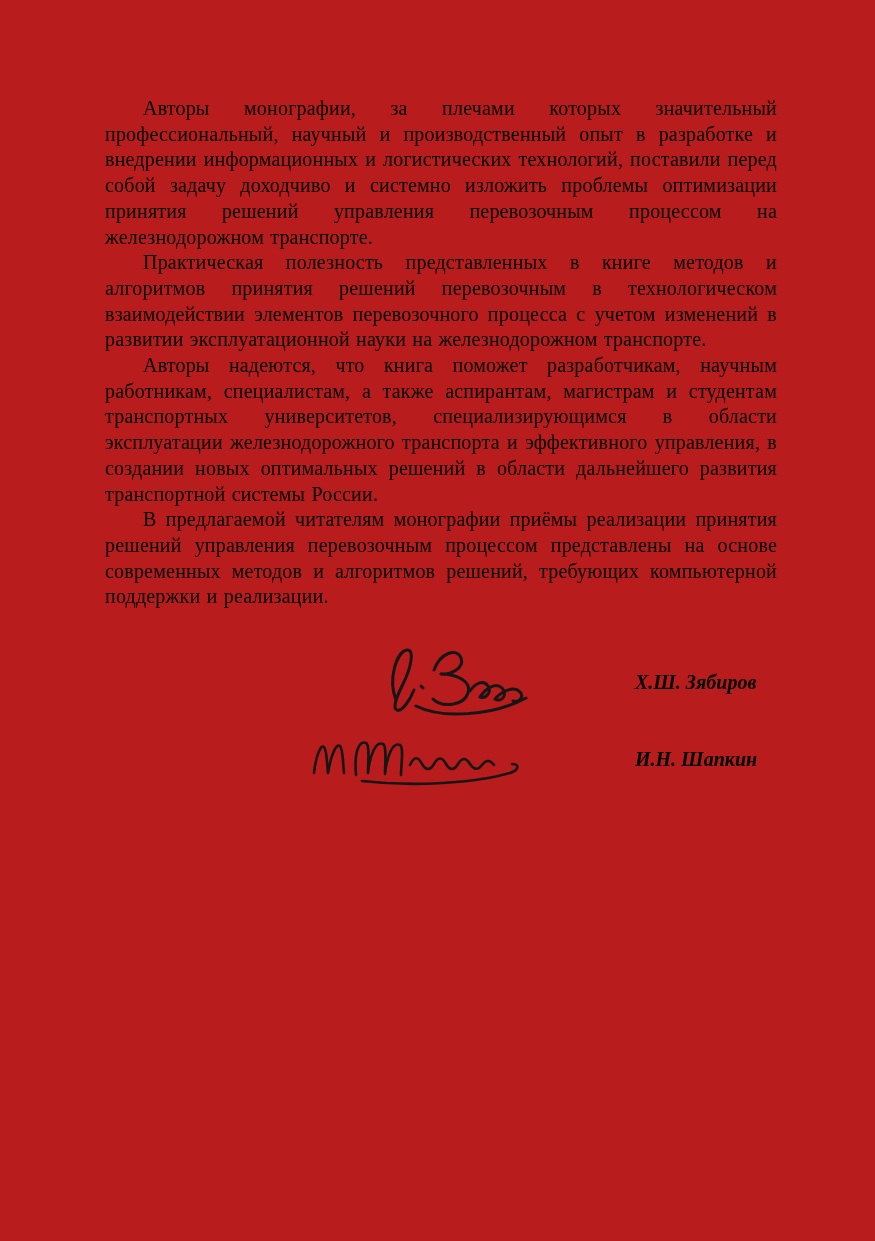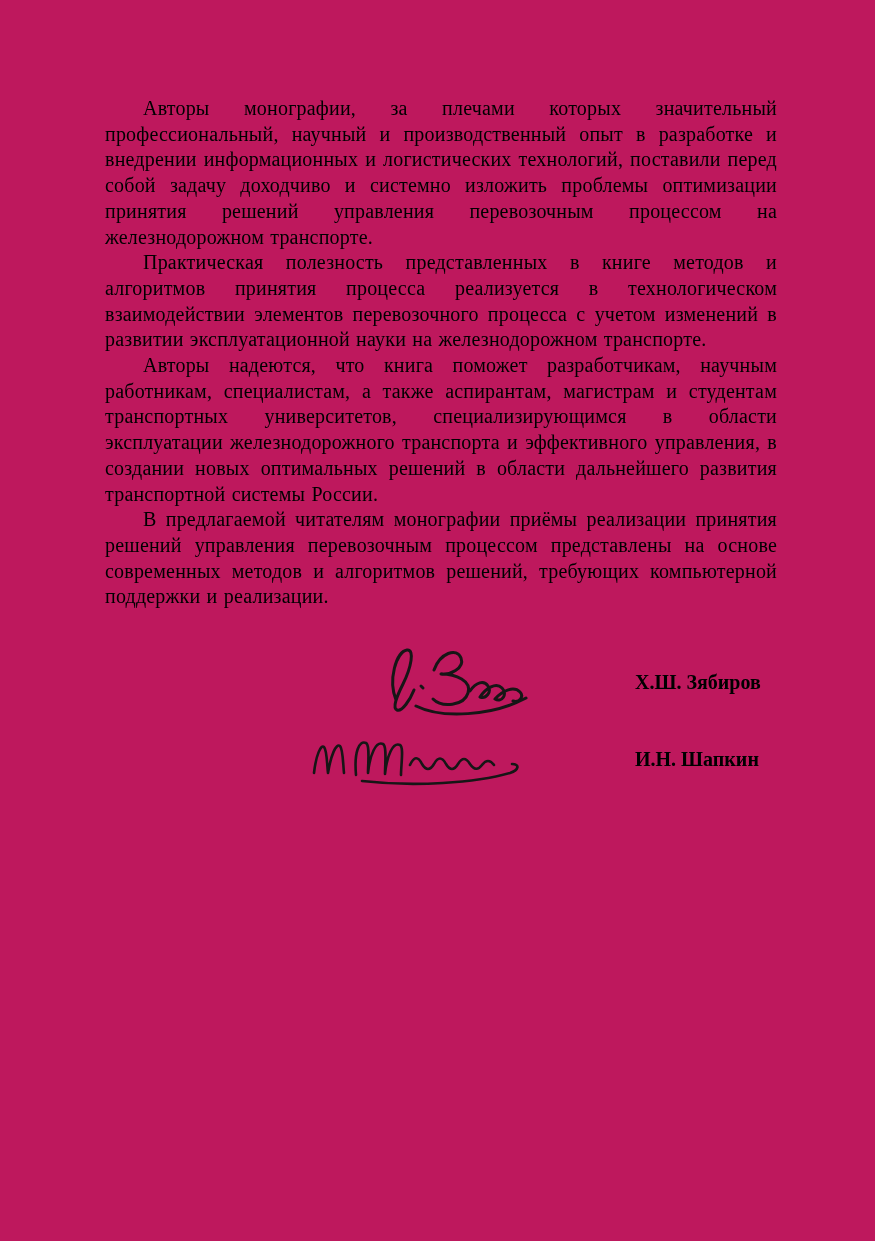--- a/index.html
+++ b/index.html
@@ -4,21 +4,21 @@
 <style>
   html, body {
     margin: 0;
     padding: 0;
     background: #ffffff;
   }
   .page {
     position: relative;
     width: 875px;
     height: 1241px;
-    background: #be185d;
+    background: #b91c1c;
     box-sizing: border-box;
     padding: 96px 100px 0 105px;
     font-family: "Liberation Serif", serif;
     color: #000000;
     overflow: hidden;
   }
   .text-block {
     width: 672px;
   }
   .para {
@@ -51,33 +51,34 @@
     stroke: #161616;
     stroke-linecap: round;
     stroke-linejoin: round;
   }
   .sig1 path { stroke-width: 3; }
   .sig2 path { stroke-width: 2.6; }
   .sig-name {
     width: 142px;
     font-size: 20px;
     font-weight: bold;
+    font-style: italic;
     white-space: nowrap;
     text-align: left;
     margin-left: 48px;
   }
 </style>
 </head>
 <body>
 
 <div class="page">
 
   <div class="text-block">
     <p class="para">Авторы монографии, за плечами которых значительный профессиональный, научный и производственный опыт в разработке и внедрении информационных и логистических технологий, поставили перед собой задачу доходчиво и системно изложить проблемы оптимизации принятия решений управления перевозочным процессом на железнодорожном транспорте.</p>
-    <p class="para">Практическая полезность представленных в книге методов и алгоритмов принятия процесса реализуется в технологическом взаимодействии элементов перевозочного процесса с учетом изменений в развитии эксплуатационной науки на железнодорожном транспорте.</p>
+    <p class="para">Практическая полезность представленных в книге методов и алгоритмов принятия решений перевозочным в технологическом взаимодействии элементов перевозочного процесса с учетом изменений в развитии эксплуатационной науки на железнодорожном транспорте.</p>
     <p class="para">Авторы надеются, что книга поможет разработчикам, научным работникам, специалистам, а также аспирантам, магистрам и студентам транспортных университетов, специализирующимся в области эксплуатации железнодорожного транспорта и эффективного управления, в создании новых оптимальных решений в области дальнейшего развития транспортной системы России.</p>
     <p class="para">В предлагаемой читателям монографии приёмы реализации принятия решений управления перевозочным процессом представлены на основе современных методов и алгоритмов решений, требующих компьютерной поддержки и реализации.</p>
   </div>
 
   <div class="signatures">
 
     <div class="sign-row">
       <svg class="sig-svg sig1" width="152" height="84" viewBox="0 0 152 84" aria-hidden="true">
         <path d="M16,60 C8,40 16,12 27,10 C35,9 31,28 23,44 C17,56 12,68 17,70 C22,72 30,60 34,50"></path>
         <path d="M41,46 l2,2"></path>

